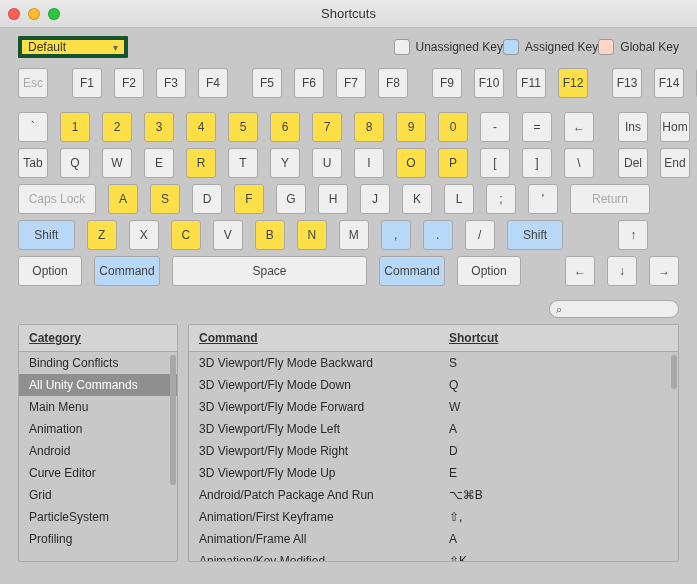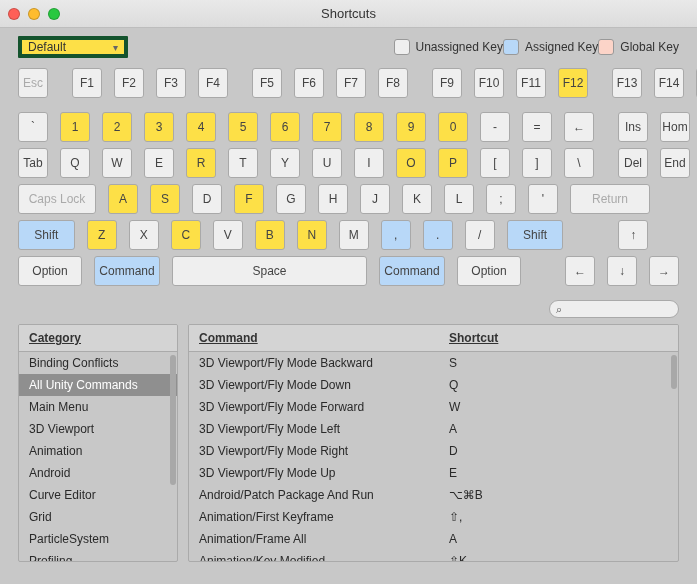--- a/index.html
+++ b/index.html
@@ -220,21 +220,20 @@
 
   <div class="panel cat">
     <div class="phead">
         <div class="col">Category</div>
       </div>
     <div class="pbody">
       <div class="list" id="cat-list">
           <div class="row">Binding Conflicts</div>
           <div class="row sel">All Unity Commands</div>
           <div class="row">Main Menu</div>
-          <div class="row">3D Viewport</div>
           <div class="row">Animation</div>
           <div class="row">Android</div>
           <div class="row">Curve Editor</div>
           <div class="row">Grid</div>
           <div class="row">ParticleSystem</div>
           <div class="row">Profiling</div>
         </div>
       <div class="scrolltrack">
         <div class="scrollthumb" id="cat-thumb" style="top: 2px; height: 130px;"></div>
       </div>

